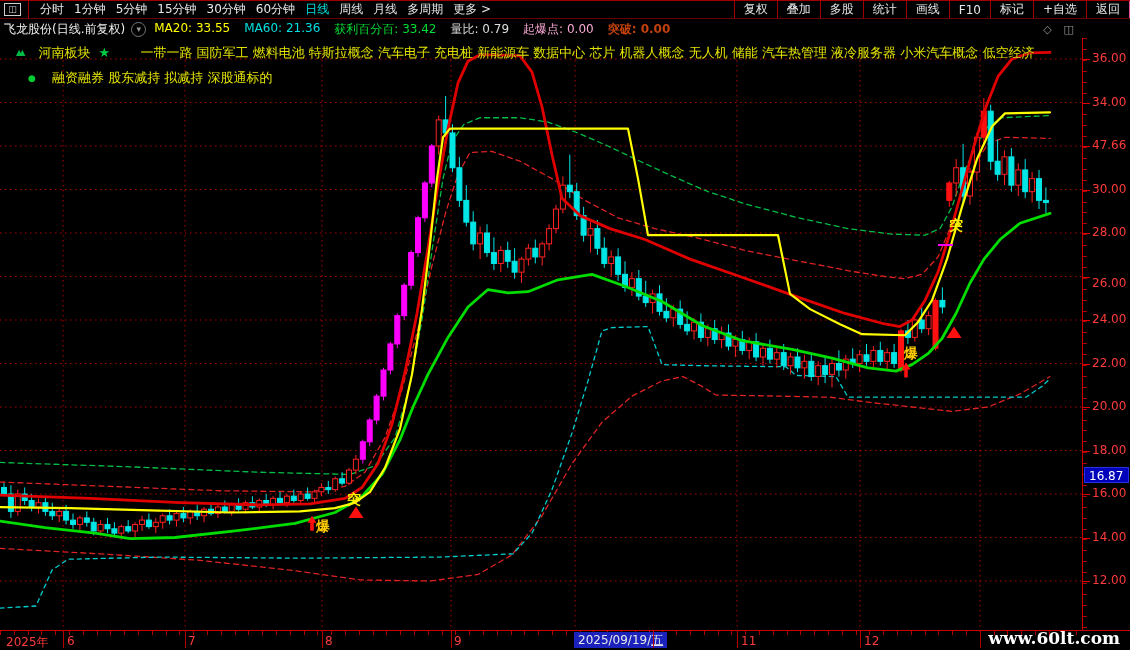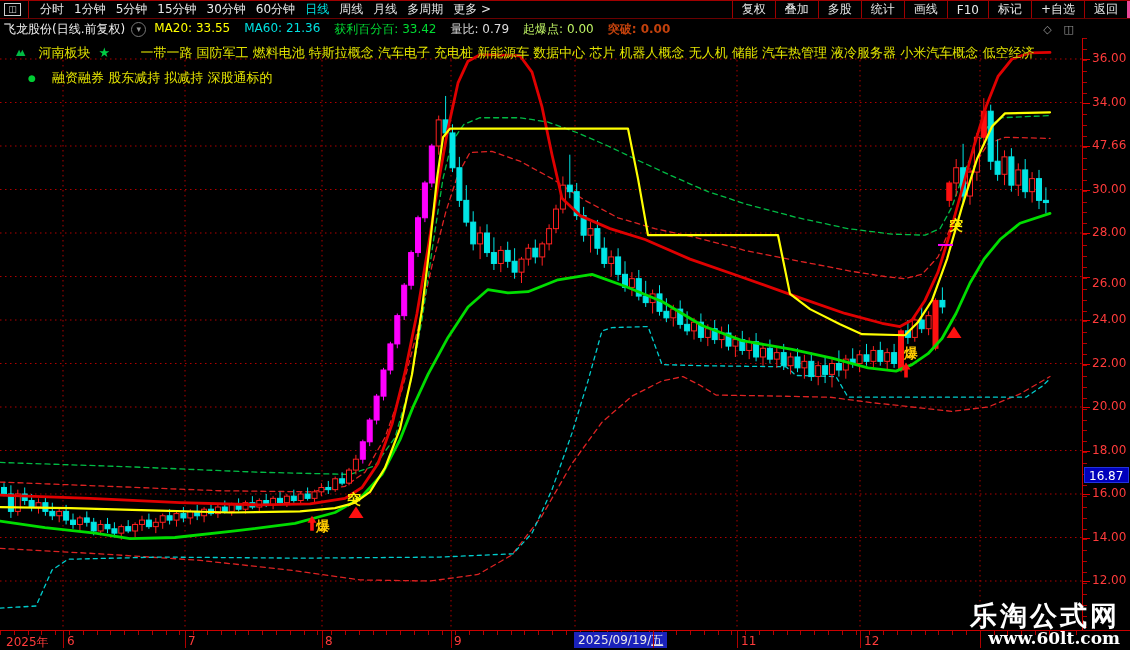--- a/index.html
+++ b/index.html
@@ -9,21 +9,21 @@
   .topbar{position:absolute;top:0;left:0;width:1130px;height:19px;background:#000;
           border-top:1px solid #a00000;border-bottom:1px solid #6a0000;
           display:flex;align-items:center;font-size:12px;color:#e8e8e8;box-sizing:border-box;}
   .win-icon{display:inline-block;width:15px;height:11px;border:1px solid #cfcfcf;color:#cfcfcf;
             margin:0 7px 0 4px;font-size:9px;line-height:10px;text-align:center;}
   .tb-sep{width:1px;height:100%;background:#a00000;margin-right:6px;}
   .tab{margin:0 5px;cursor:default;white-space:nowrap;}
   .tab.active{color:#00e5e5;}
   .tb-right{margin-left:auto;display:flex;height:100%;align-items:center;}
   .tb-btn{padding:0 9px;border-left:1px solid #a00000;height:100%;display:flex;align-items:center;white-space:nowrap;}
-  .tb-btn:last-child{border-right:3px solid #ec4899;}
+  .tb-btn:last-child{border-right:1px solid #ec4899;}
   
   .infobar{position:absolute;top:20px;left:0;width:1130px;height:18px;display:flex;
            align-items:center;font-size:12px;color:#ddd;}
   .stock-title{color:#efefef;margin:0 6px 0 4px;white-space:nowrap;}
   .dd-icon{display:inline-block;width:13px;height:13px;border-radius:50%;border:1px solid #777;
            color:#999;font-size:9px;line-height:12px;text-align:center;margin-right:8px;}
   .ind{margin-right:14px;white-space:nowrap;}
   .ib-icons{margin-left:auto;margin-right:56px;color:#999;display:flex;gap:12px;font-size:11px;}
   
   #plot{position:absolute;top:38px;left:0;background:#000;}
@@ -95,21 +95,21 @@
   </div>
 
   <div class="infobar">
     <span class="stock-title">飞龙股份(日线.前复权)</span>
     <span class="dd-icon">▾</span>
     <span style="display:flex;">
         <span class="ind" style="color: rgb(255, 255, 0);">MA20: 33.55</span>
         <span class="ind" style="color: rgb(0, 224, 224);">MA60: 21.36</span>
         <span class="ind" style="color: rgb(0, 221, 51);">获利百分百: 33.42</span>
         <span class="ind" style="color: rgb(221, 221, 221);">量比: 0.79</span>
-        <span class="ind" style="color: #bef264;">起爆点: 0.00</span>
+        <span class="ind" style="color: #f9a8d4;">起爆点: 0.00</span>
         <span class="ind" style="color: #c2410c; font-weight: bold;">突破: 0.00</span>
       </span>
     <span class="ib-icons">
       <span>◇</span>
       <span>◫</span>
     </span>
   </div>
 
   <svg id="plot" width="1082" height="592">
       <line x1="0" x2="1082" y1="21" y2="21" stroke="#b00000" stroke-width="1" stroke-dasharray="1.5 3.5"></line>
@@ -509,17 +509,16 @@
       <span class="xsep" style="left: 185px;"></span>
       <span class="xsep" style="left: 322px;"></span>
       <span class="xsep" style="left: 451px;"></span>
       <span class="xsep" style="left: 653px;"></span>
       <span class="xsep" style="left: 737px;"></span>
       <span class="xsep" style="left: 860px;"></span>
       <span class="xsep" style="left: 980px;"></span>
     </div>
 
   <div class="watermark">
-    <div class="wm1">乐淘公式网</div>
     <div class="wm2">www.60lt.com</div>
   </div>
 
 </div>
 
 </body></html>

